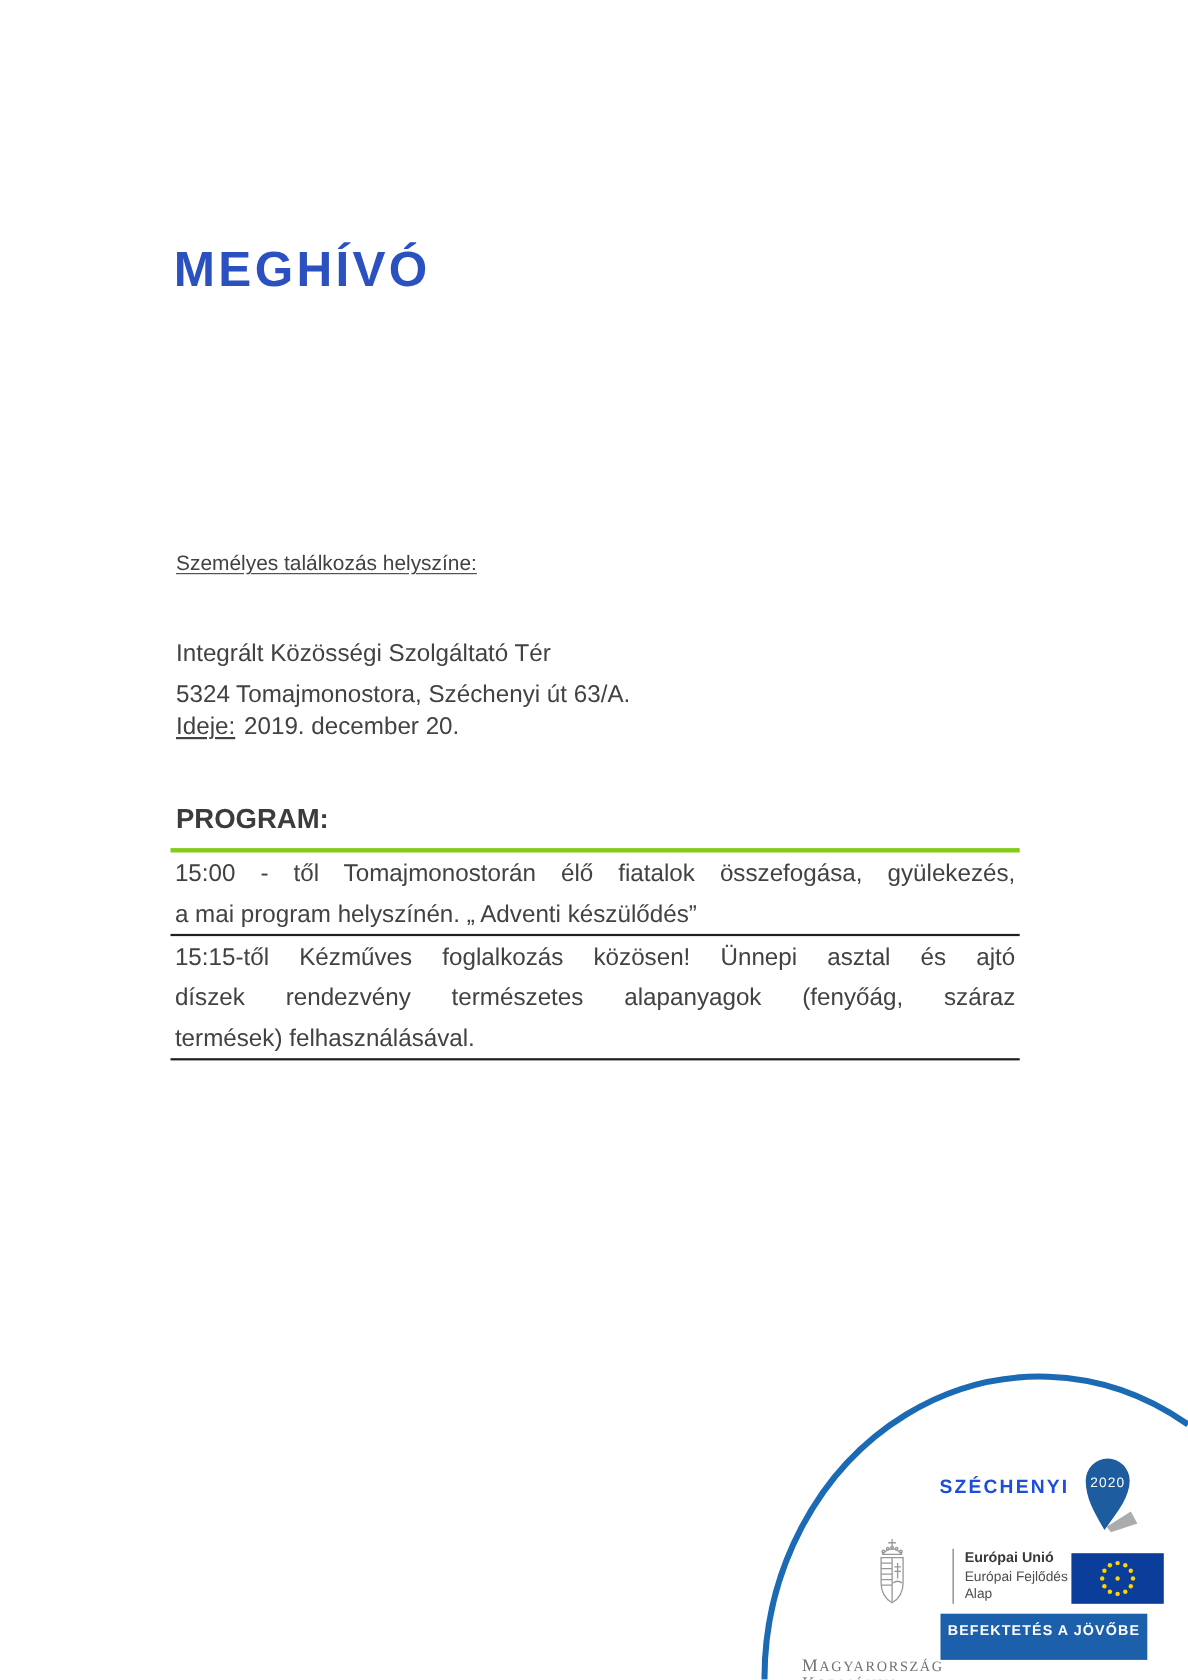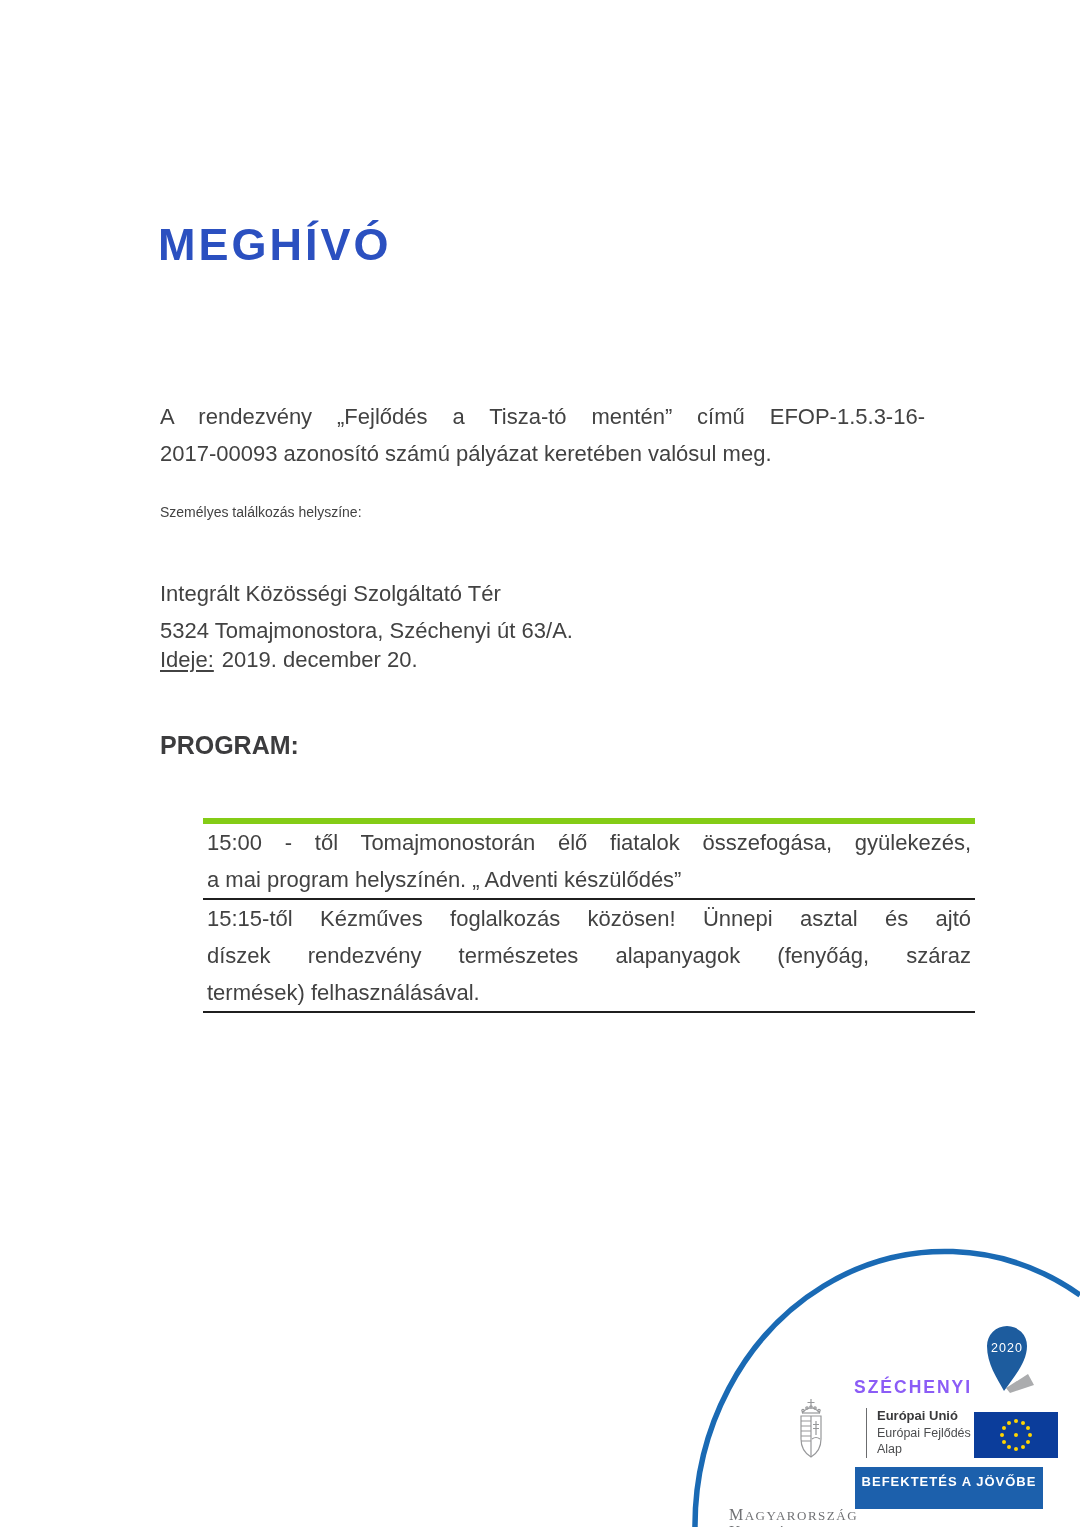--- a/index.html
+++ b/index.html
@@ -20,51 +20,51 @@
   .subtitle {
     left:160px; top:306px; width:790px;
     font-size:21px; line-height:33px; font-weight:bold; color:#3A3A3A;
   }
   .para {
     left:160px; top:398px; width:765px;
     font-size:22px; line-height:37px;
   }
   .loc-heading {
     left:160px; top:494px; width:765px;
-    font-size:14px; line-height:37px;
-    text-underline-offset:3px;
+    font-size:19px; line-height:37px;
+    text-decoration:underline; text-underline-offset:3px;
   }
   .address { left:160px; top:575px; width:765px; font-size:22px; line-height:37px; }
   .date-line { left:160px; top:641px; width:765px; font-size:22px; line-height:37px; }
   .date-line .ul { text-decoration:underline; text-underline-offset:3px; }
   .date-line .val { margin-left:8px; }
   .program-heading {
     left:160px; top:730px; width:400px;
     font-size:25px; font-weight:bold; color:#3C3C3E; line-height:30px;
   }
 
   
   .program-table {
-    left:155px; top:818px; width:772px;
-    border-top:6px solid #84cc16;
-    font-size:22px; line-height:37px;margin-left:48px;
+    left:155px; top:771px; width:772px;
+    border-top:4px solid #84cc16;
+    font-size:22px; line-height:37px;
   }
   .program-row { border-bottom:2px solid #1f1f1f; padding:0 4px; }
 
   
   .lines > div { text-align:left; }
   .j > div { text-align:justify; text-align-last:justify; }
   .j > div:last-child { text-align-last:left; }
 
   
   .footer-svg { left:0; top:0; width:1080px; height:1527px; pointer-events:none; }
 
   .szechenyi-text {
     left:854px; top:1341px;
-    font-size:17.5px; font-weight:bold; letter-spacing:2px; color:#8b5cf6;margin-top:36px;
+    font-size:17.5px; font-weight:bold; letter-spacing:2px; color:#1d4ed8;
   }
   .gov-text {
     left:729px; top:1507px; width:160px; text-align:center;
     font-family:"Liberation Serif", serif;
     font-size:13px; line-height:16px; letter-spacing:1.5px; color:#707174;
   }
   .gov-text > div::first-letter { font-size:16px; }
   .eu-block {
     left:866px; top:1408px; padding-left:10px;
     border-left:1.5px solid #6B6C6E;
@@ -92,24 +92,20 @@
   }
 </style>
 </head>
 <body>
 
 <div class="page">
 
   <h1 class="abs doc-title">MEGHÍVÓ</h1>
 
 
-  <div class="abs para j">
-      <div>A rendezvény „Fejlődés a Tisza-tó mentén” című EFOP-1.5.3-16-</div>
-      <div>2017-00093 azonosító számú pályázat keretében valósul meg.</div>
-    </div>
 
   <div class="abs loc-heading">Személyes találkozás helyszíne:</div>
 
   <div class="abs address lines">
       <div>Integrált Közösségi Szolgáltató Tér</div>
       <div>5324 Tomajmonostora, Széchenyi út 63/A.</div>
     </div>
 
   <div class="abs date-line">
     <span class="ul">Ideje:</span><span class="val">2019. december 20.</span>

